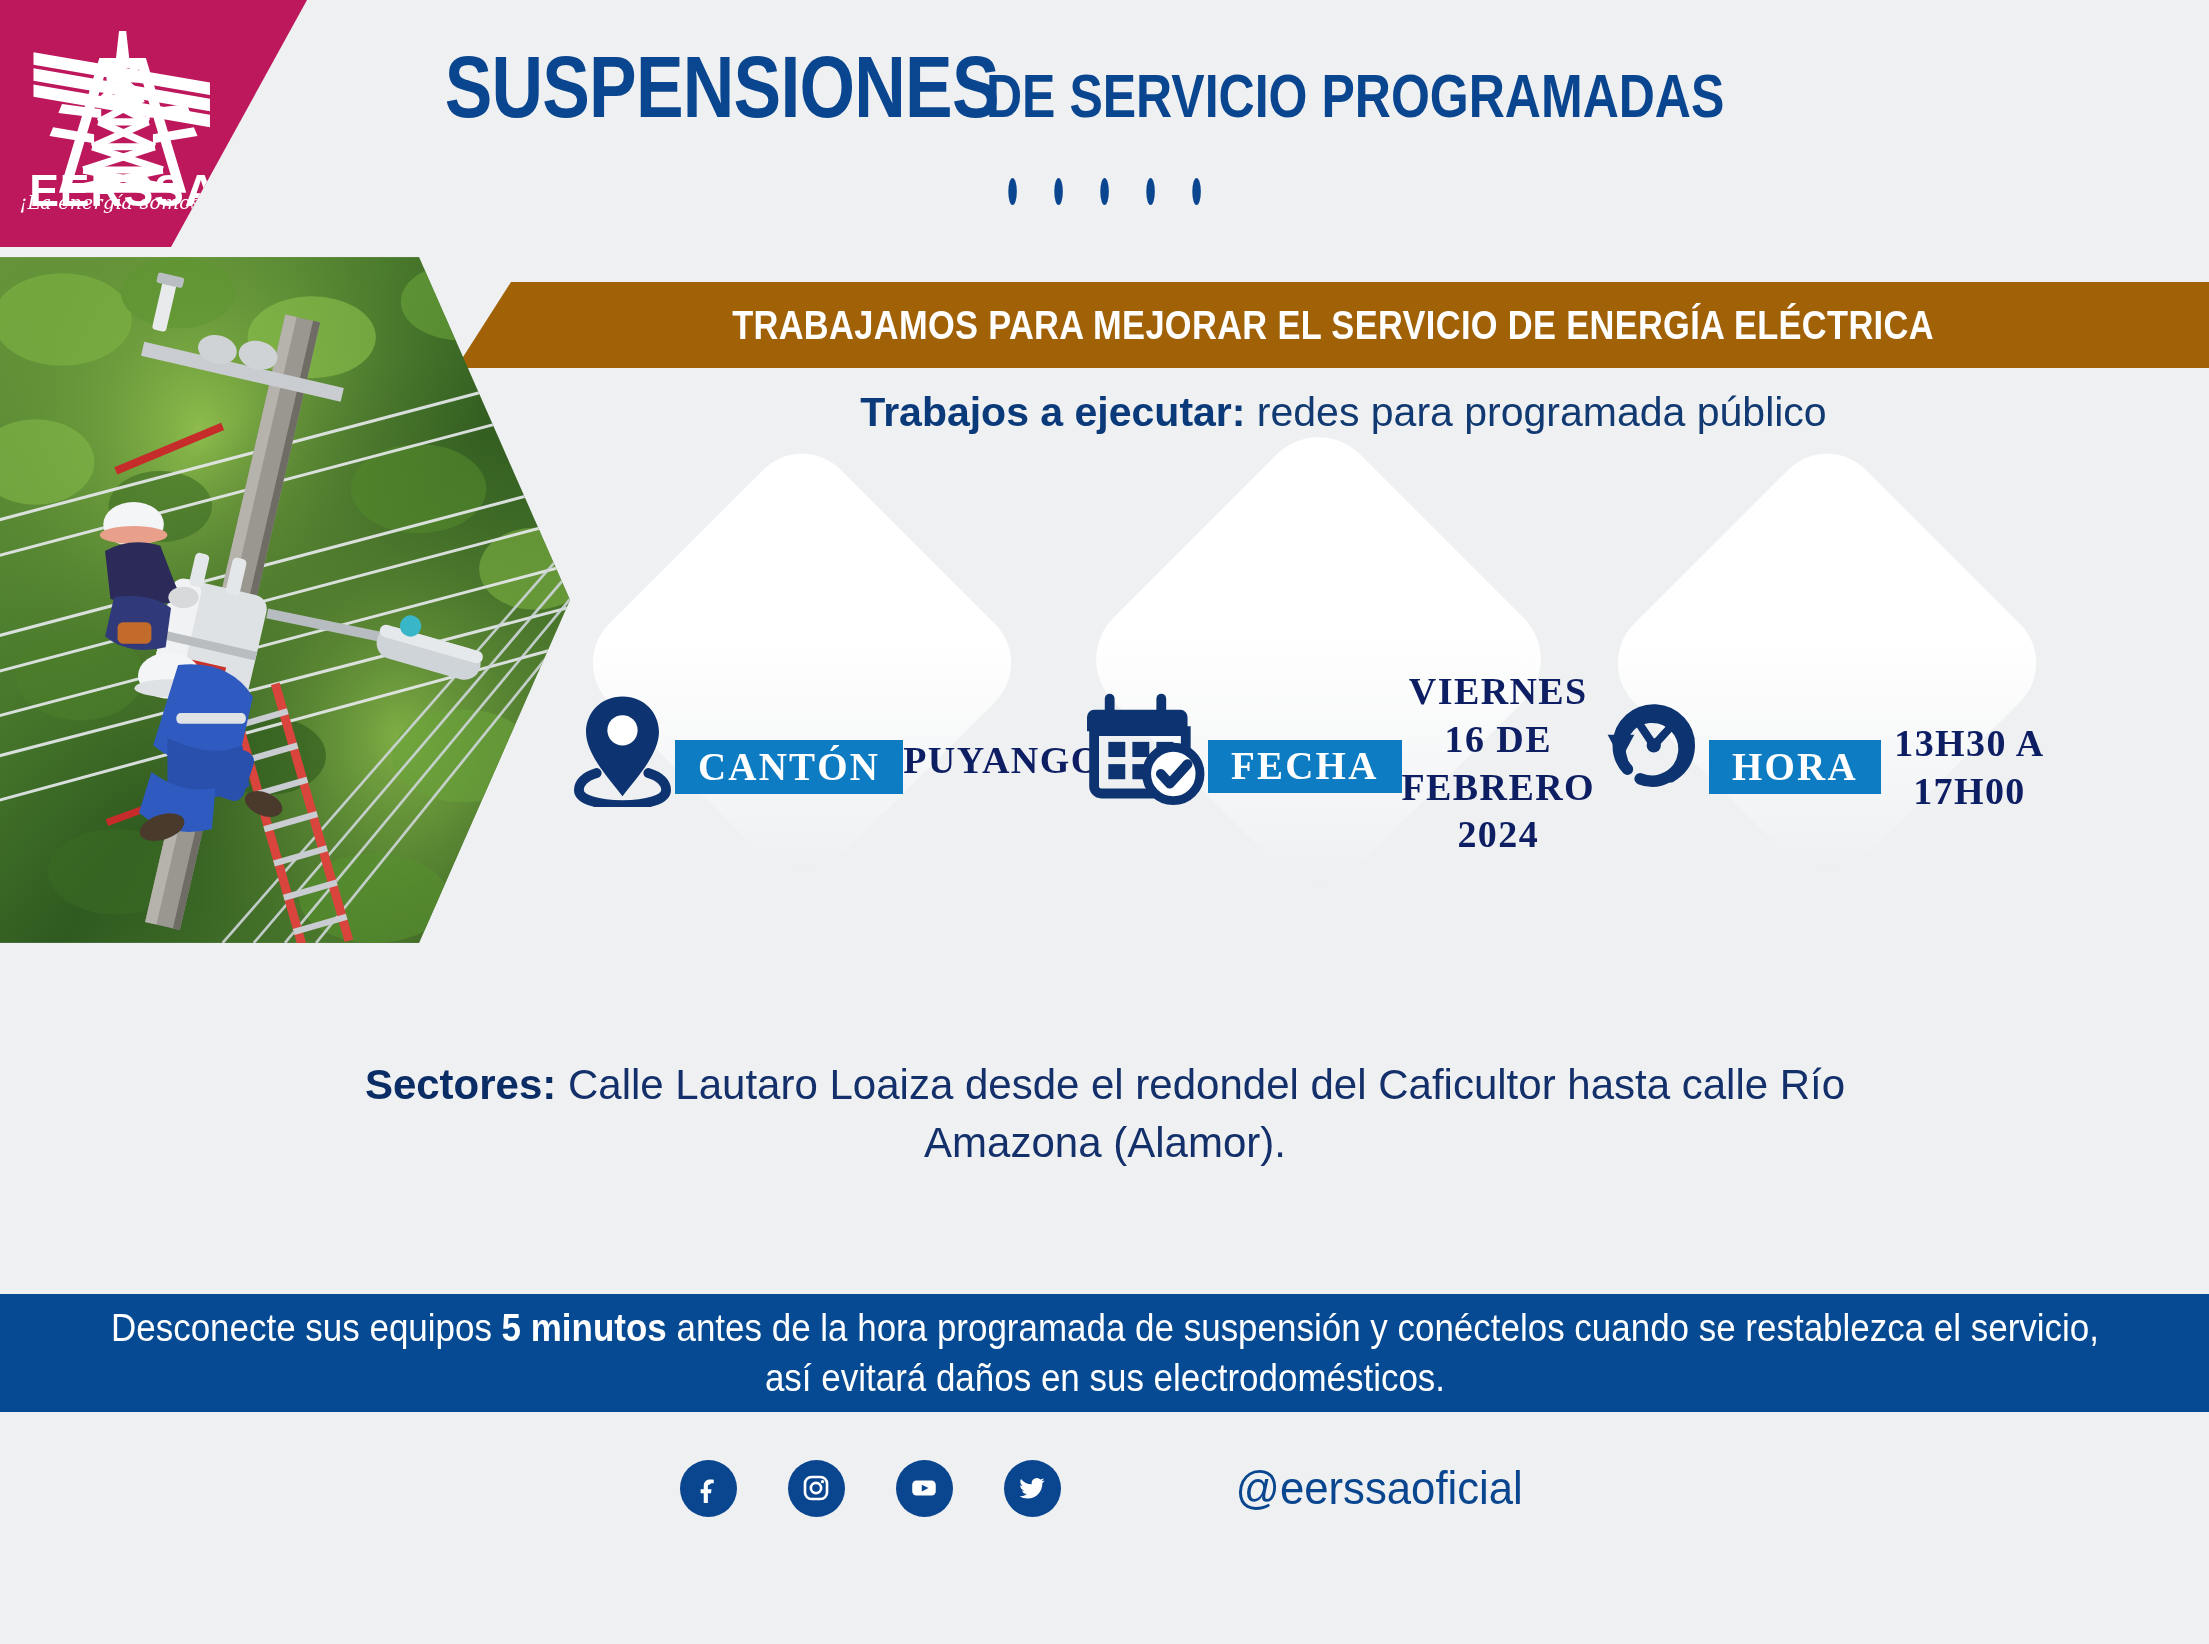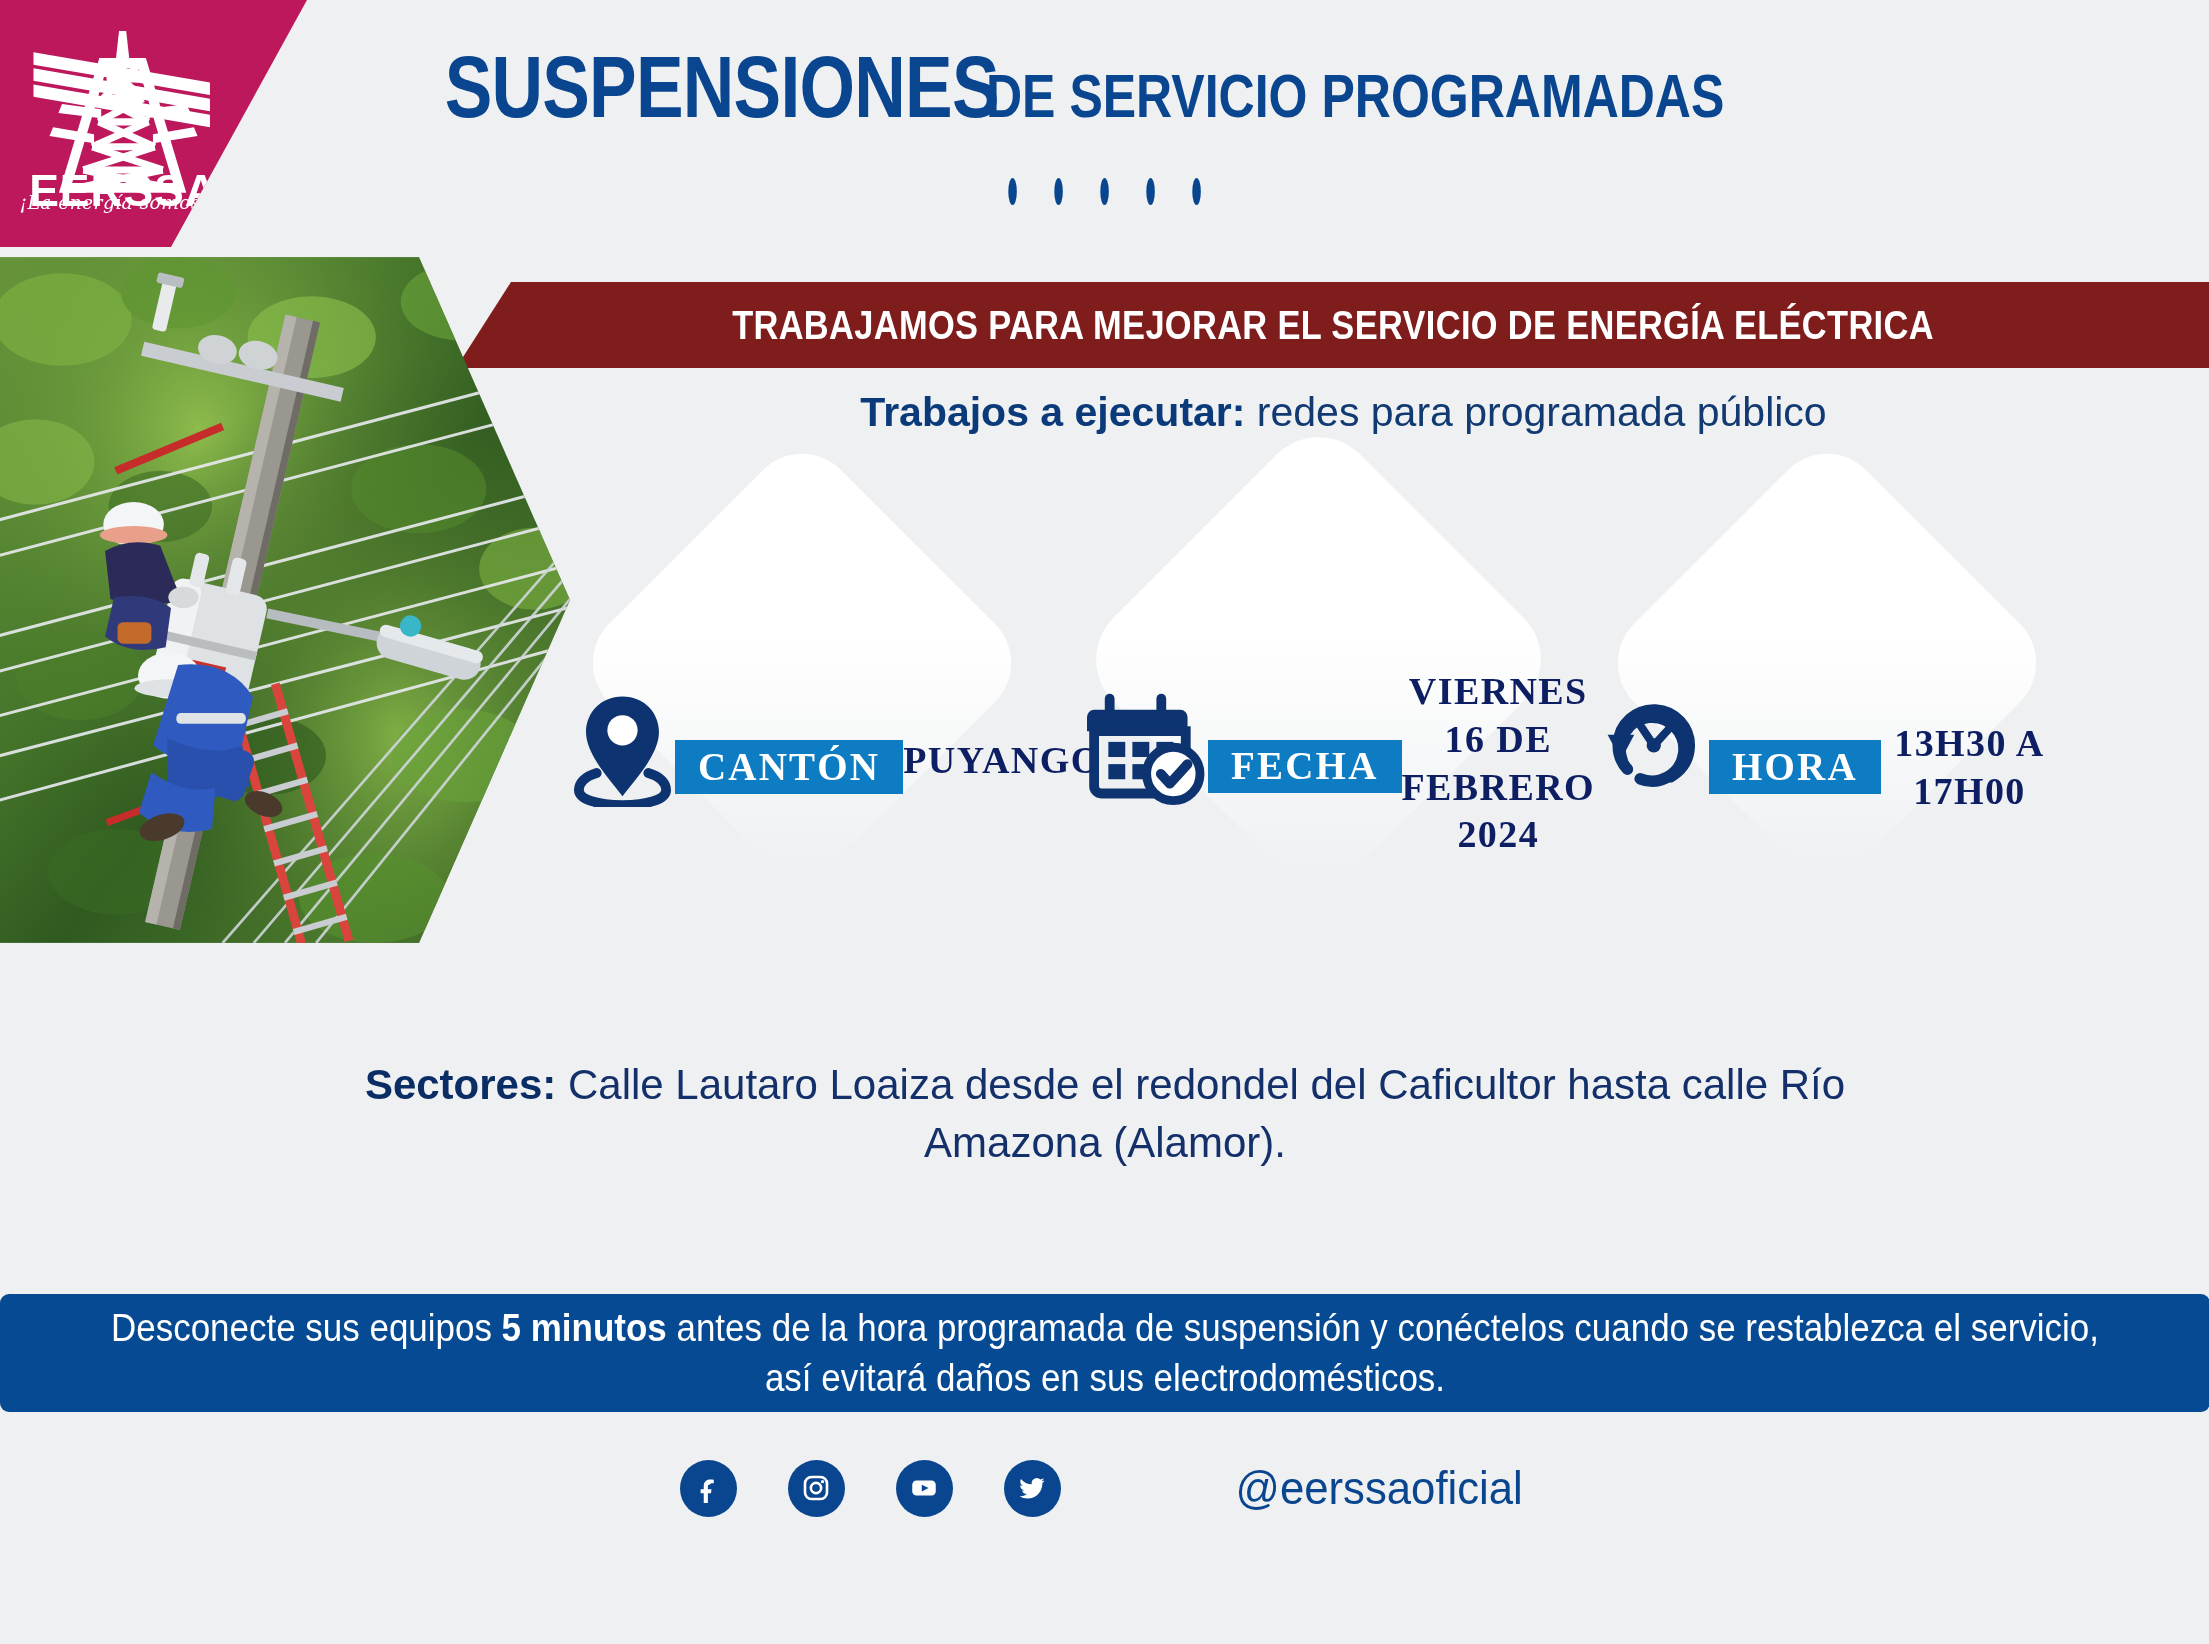--- a/index.html
+++ b/index.html
@@ -57,21 +57,21 @@
   .photo{
     position:absolute;left:0;top:257px;width:570px;height:686px;
     clip-path:polygon(0 0, 419px 0, 570px 343px, 419px 686px, 0 686px);
     z-index:5;overflow:hidden;
   }
   .photo svg{display:block;width:570px;height:686px;}
 
   
   .banner{
     position:absolute;left:456px;top:282px;width:1754px;height:86px;
-    background:#7f1d1d;z-index:4;
+    background:#a16207;z-index:4;
     clip-path:polygon(55px 0, 1754px 0, 1754px 86px, 0 86px);
   }
   .banner span{
     position:absolute;left:0;top:0;width:1754px;height:86px;
     display:flex;align-items:center;justify-content:center;
     color:#ffffff;font-family:"Liberation Sans Narrow","Liberation Sans",sans-serif;
     font-weight:bold;font-size:40px;letter-spacing:0.4px;
     transform:scaleX(.86);white-space:nowrap;
   }
 
@@ -119,21 +119,21 @@
   .sectores{
     position:absolute;left:303px;top:1056px;width:1604px;text-align:center;
     font-size:42px;color:#14306b;line-height:1.38;z-index:3;
   }
   .sectores b{font-weight:bold;color:#0a2d66;}
 
   
   .footerbar{
     position:absolute;left:0;top:1294px;width:2210px;height:118px;
     background:#054a92;z-index:3;
-    display:flex;align-items:center;justify-content:center;border-radius:9px;
+    display:flex;align-items:center;justify-content:center;
   }
   .footerbar .txt{
     color:#ffffff;font-size:38px;line-height:1.32;text-align:center;
     font-family:"Liberation Sans Narrow","Liberation Sans",sans-serif;
     transform:scaleX(.92);
   }
   .footerbar .txt b{font-weight:bold;}
 
   
   .social{

